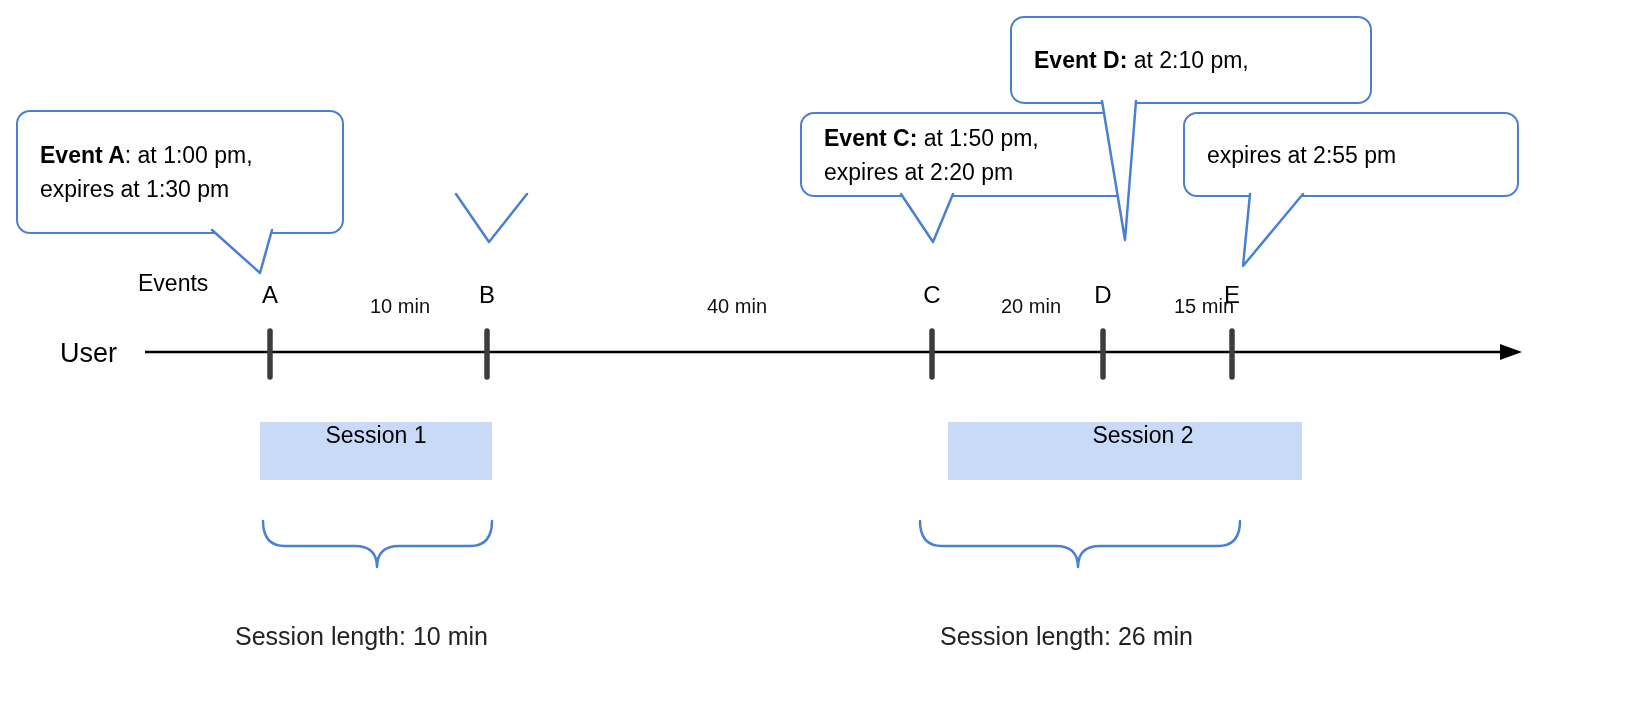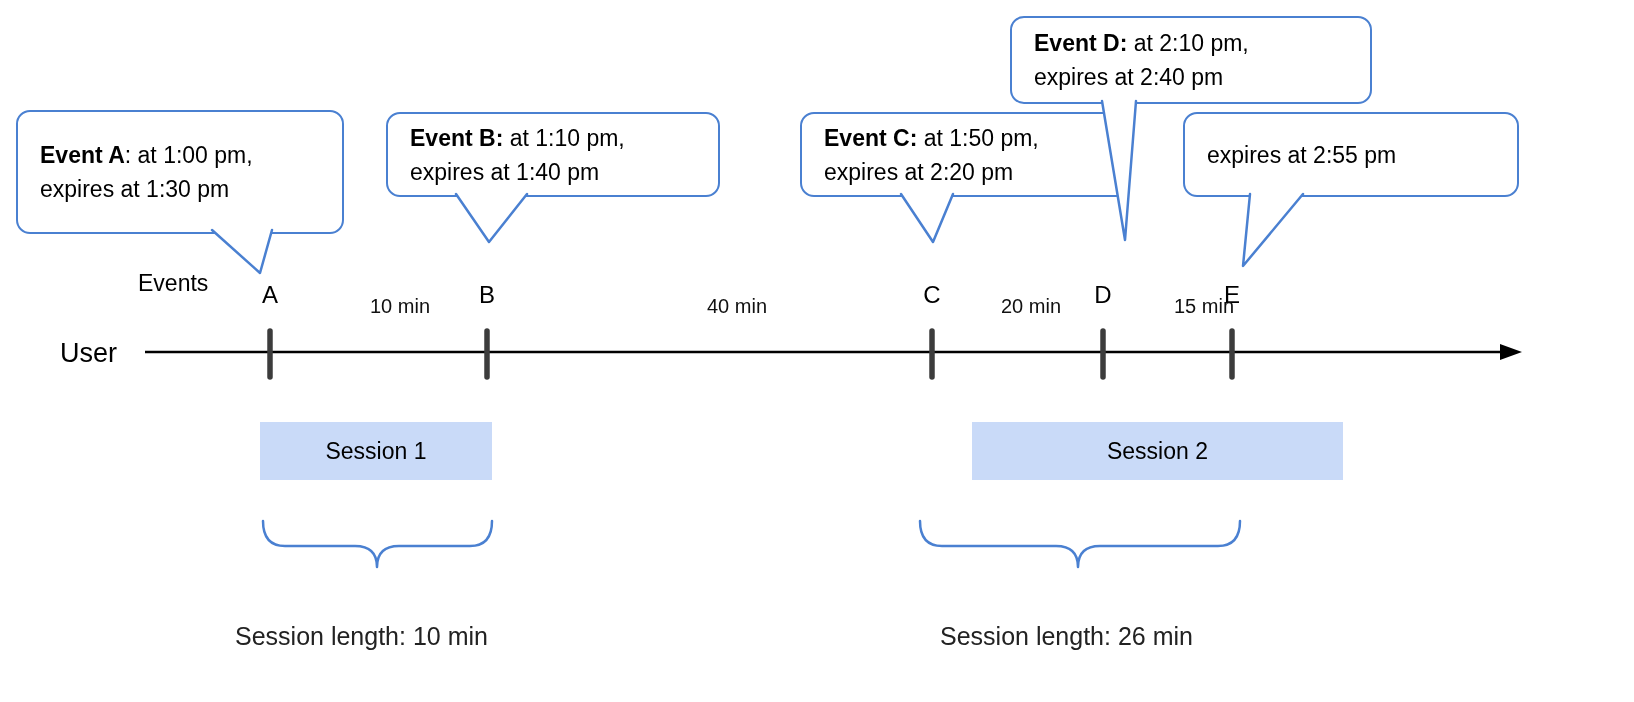--- a/index.html
+++ b/index.html
@@ -38,54 +38,49 @@
   
   .interval{position:absolute;top:295px;width:90px;text-align:right;font-size:20px;color:#111;z-index:1;}
   .interval-0{left:340px;}
   .interval-1{left:677px;}
   .interval-2{left:971px;}
   .interval-3{left:1144px;}
 
   
   .session{
     position:absolute;top:422px;height:58px;background:#c9daf8;
-    display:flex;align-items:center;justify-content:center;
+    display:flex;align-items:flex-start;justify-content:center;
     font-size:23px;color:#000;z-index:1;
   }
   .session-1{left:260px;width:232px;}
-  .session-2{left:972px;width:371px;}
+  .session-2{left:948px;width:318px;padding-left:36px;}
 
   
   .session-length{position:absolute;top:622px;width:320px;text-align:left;font-size:25px;color:#222;z-index:1;}
   .length-1{left:235px;}
   .length-2{left:940px;}
 </style>
 </head>
 <body>
 
 <div class="stage">
 
   <div class="bubble bubble-a">
     <div><b>Event A</b><span>: at 1:00 pm,</span></div>
     <div>expires at 1:30 pm</div>
   </div>
 
-  <div class="bubble bubble-b">
-    <div><b>Event B:</b><span> at 1:10 pm,</span></div>
-    <div>expires at 1:40 pm</div>
-  </div>
 
   <div class="bubble bubble-c">
     <div><b>Event C:</b><span> at 1:50 pm,</span></div>
     <div>expires at 2:20 pm</div>
   </div>
 
   <div class="bubble bubble-d">
     <div><b>Event D:</b><span> at 2:10 pm,</span></div>
-    <div>expires at 2:40 pm</div>
   </div>
 
   <div class="bubble bubble-e">
     <div>expires at 2:55 pm</div>
   </div>
 
   <div class="user-label">User</div>
   <div class="events-label">Events</div>
 
   <div class="evt-letter letter-a">A</div>

